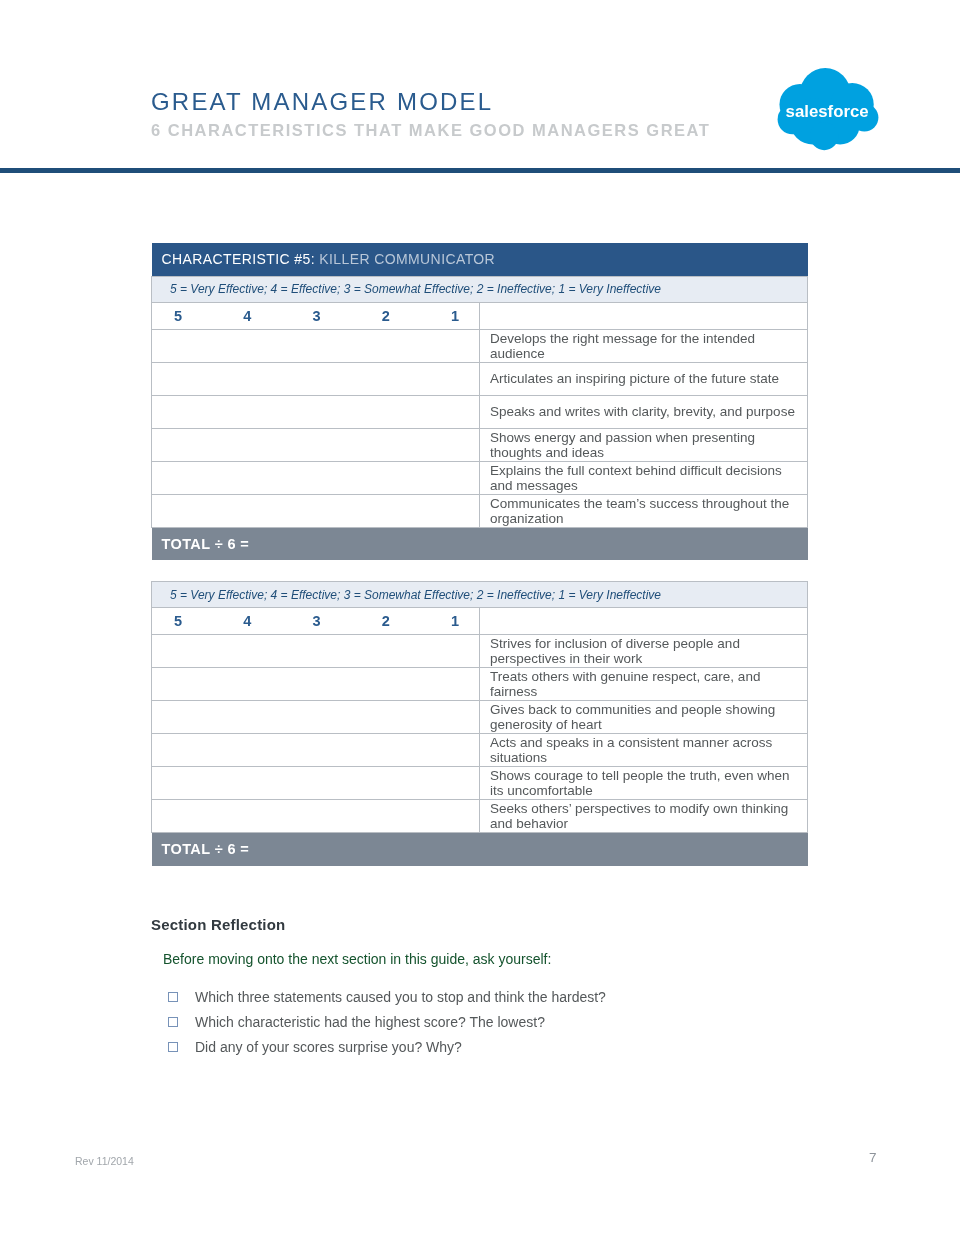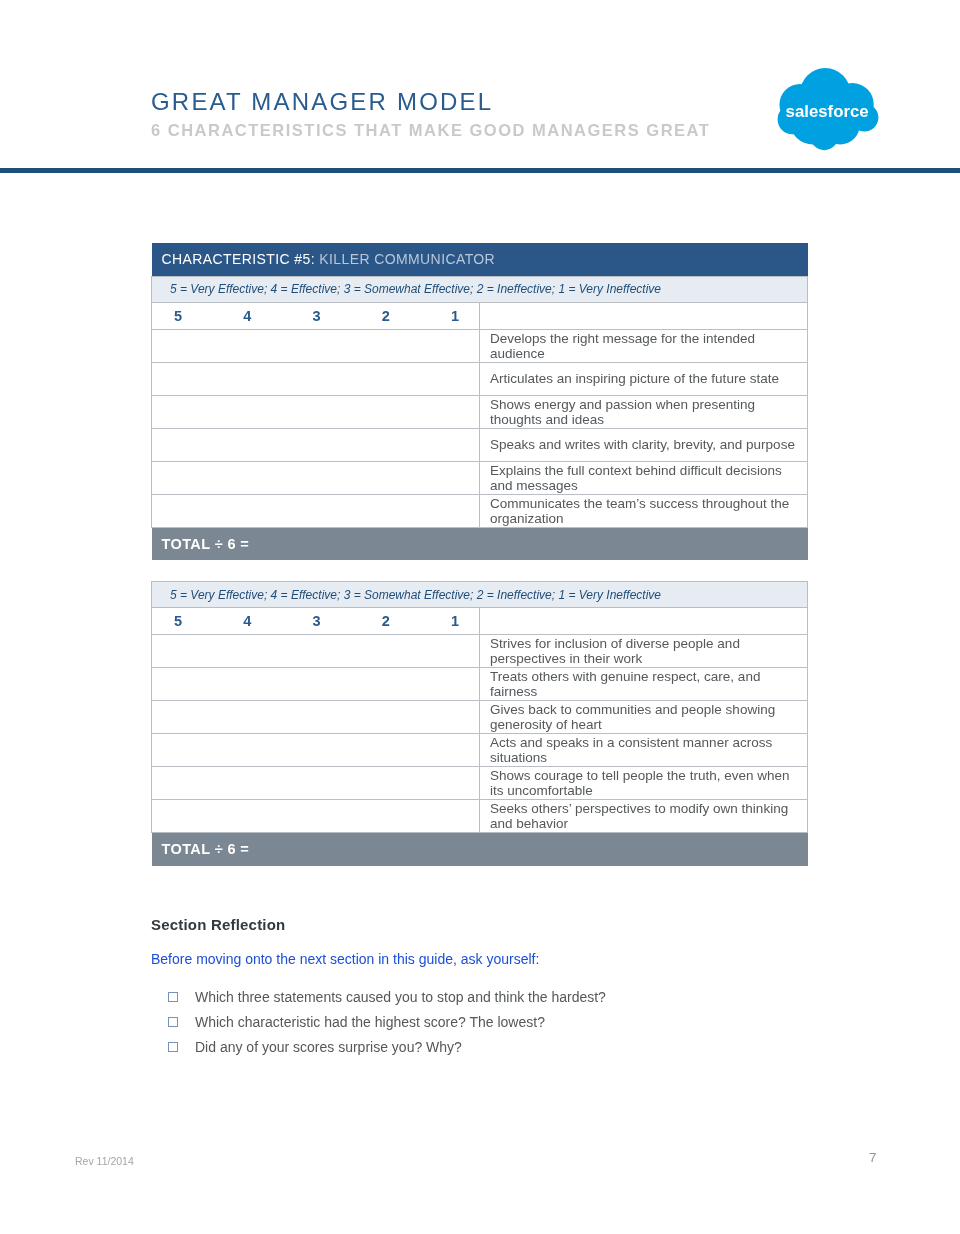--- a/index.html
+++ b/index.html
@@ -99,21 +99,21 @@
   
   .reflection {
     position: absolute; left: 151px; top: 916px; width: 660px;
   }
   .reflect-title {
     font-size: 15px; font-weight: bold; color: #323a40;
     letter-spacing: 0.2px;
   }
   .reflect-intro {
     margin-top: 18px;
-    font-size: 14px; color: #1d4ed8;
+    font-size: 14px; color: #14532d; margin-left: 12px;
   }
   .check-list { margin-top: 17px; }
   .check-item {
     display: flex; align-items: center;
     height: 25px;
     margin-left: 17px;
   }
   .checkbox {
     flex: 0 0 auto;
     width: 10px; height: 10px;
@@ -184,25 +184,25 @@
     <tr class="data-row">
       <td class="score-col"></td>
       <td class="desc-cell">Develops the right message for the intended audience</td>
     </tr>
     <tr class="data-row">
       <td class="score-col"></td>
       <td class="desc-cell">Articulates an inspiring picture of the future state</td>
     </tr>
     <tr class="data-row">
       <td class="score-col"></td>
+      <td class="desc-cell">Speaks and writes with clarity, brevity, and purpose</td>
+    </tr>
+    <tr class="data-row">
+      <td class="score-col"></td>
       <td class="desc-cell">Shows energy and passion when presenting thoughts and ideas</td>
-    </tr>
-    <tr class="data-row">
-      <td class="score-col"></td>
-      <td class="desc-cell">Speaks and writes with clarity, brevity, and purpose</td>
     </tr>
     <tr class="data-row">
       <td class="score-col"></td>
       <td class="desc-cell">Explains the full context behind difficult decisions and messages</td>
     </tr>
     <tr class="data-row">
       <td class="score-col"></td>
       <td class="desc-cell">Communicates the team’s success throughout the organization</td>
     </tr>
     <tr class="total-row">

